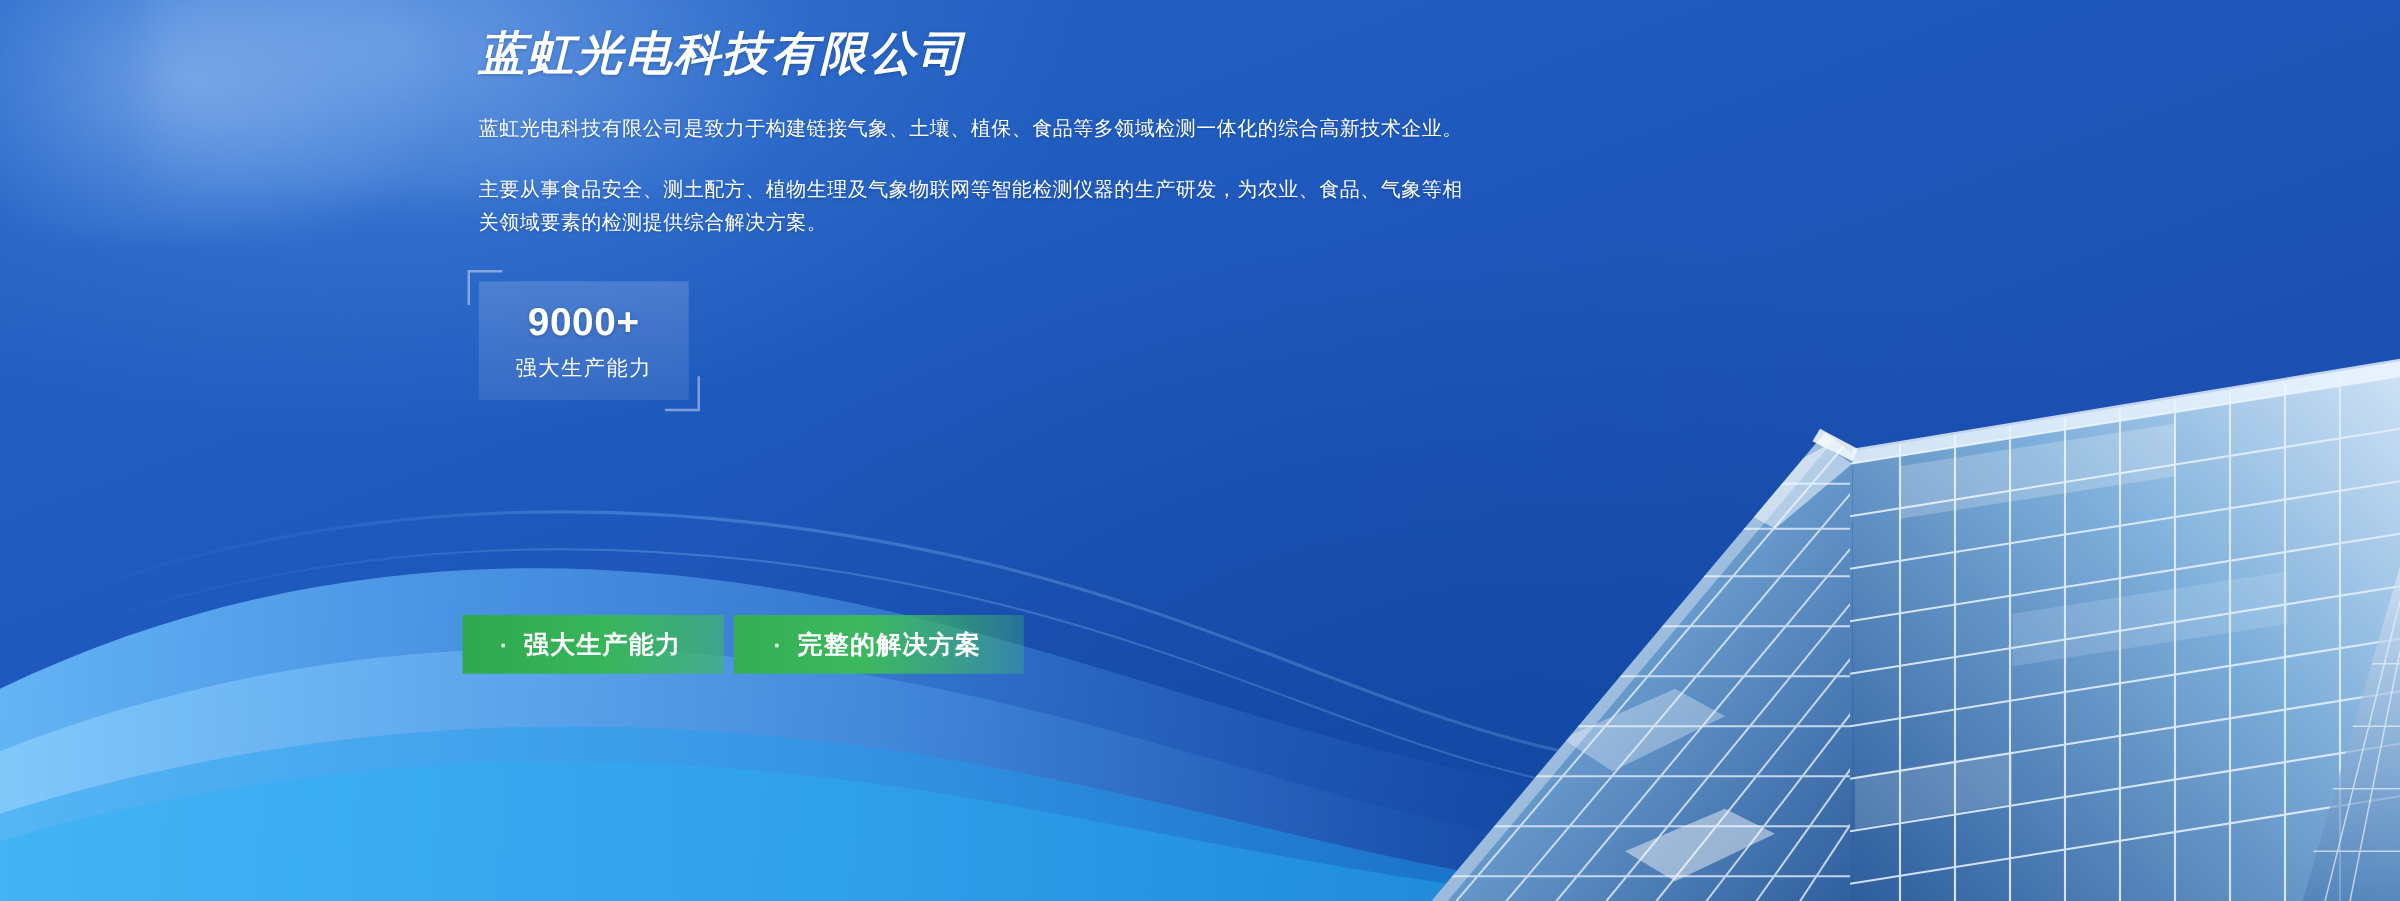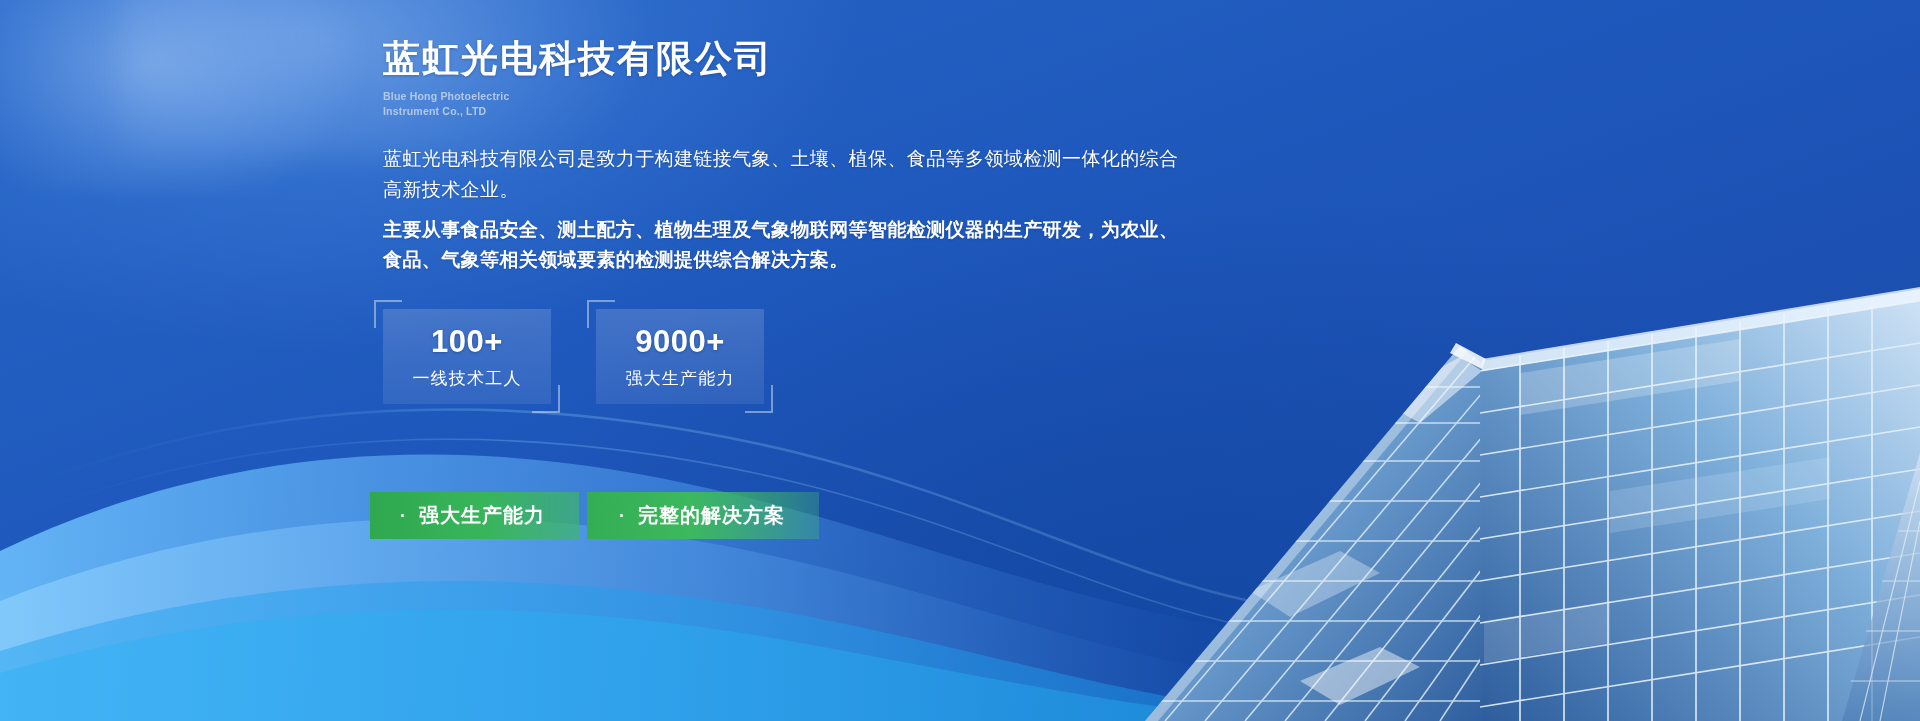--- a/index.html
+++ b/index.html
@@ -40,47 +40,48 @@
   .waves svg { display:block; width:100%; height:100%; }
 
   
   .building { position:absolute; right:0; bottom:0; width:1100px; height:560px; }
   .building svg { display:block; width:100%; height:100%; }
 
   
   .content { position:absolute; left:383px; top:0; width:1180px; }
 
   .brand-title {
-    margin-top:35px;
+    margin-top:19px;
     font-size:37px;
     font-weight:700;
     letter-spacing:2px;
     color:#ffffff;
     line-height:1.28;
     text-shadow:0 1px 3px rgba(0,20,60,.25);
+    font-style:italic;
   }
   .brand-sub {
     margin-top:7px;
     font-size:10.5px;
     line-height:1.42;
     font-weight:600;
     color:#b3c8e8;
     letter-spacing:.2px;
   }
 
   .para {
     color:#ffffff;
-    font-size:19px;
+    font-size:16px;
     line-height:1.62;
     letter-spacing:.4px;
     max-width:800px;
     text-shadow:0 1px 2px rgba(0,20,60,.22);
   }
   .para.p1 { margin-top:25px; }
-  .para.p2 { margin-top:9px;font-weight:bold; }
+  .para.p2 { margin-top:23px; }
 
   
   .stats { margin-top:33px; display:flex; gap:45px; }
   .stat {
     position:relative;
     width:168px; height:95px;
     background:linear-gradient(180deg, rgba(255,255,255,.155) 0%, rgba(255,255,255,.085) 100%);
     display:flex; flex-direction:column;
     align-items:center; justify-content:center;
   }
@@ -255,33 +256,25 @@
         <path d="M1010,520 L1110,520"></path>
           <path d="M1010,470 L1110,470"></path>
         <path d="M1010,420 L1110,420"></path>
           <path d="M1010,370 L1110,370"></path>
       </g>
     </svg>
   </div>
 
   <div class="content">
     <h1 class="brand-title">蓝虹光电科技有限公司</h1>
-    <div class="brand-sub">
-      <div>Blue Hong Photoelectric</div>
-      <div>Instrument Co., LTD</div>
-    </div>
 
     <p class="para p1">蓝虹光电科技有限公司是致力于构建链接气象、土壤、植保、食品等多领域检测一体化的综合高新技术企业。</p>
     <p class="para p2">主要从事食品安全、测土配方、植物生理及气象物联网等智能检测仪器的生产研发，为农业、食品、气象等相关领域要素的检测提供综合解决方案。</p>
 
     <div class="stats">
-      <div class="stat">
-        <div class="stat-num">100+</div>
-        <div class="stat-label">一线技术工人</div>
-      </div>
       <div class="stat">
         <div class="stat-num">9000+</div>
         <div class="stat-label">强大生产能力</div>
       </div>
     </div>
   </div>
 
   <div class="pills">
     <div class="pill one">
       <span class="dot">·</span>

